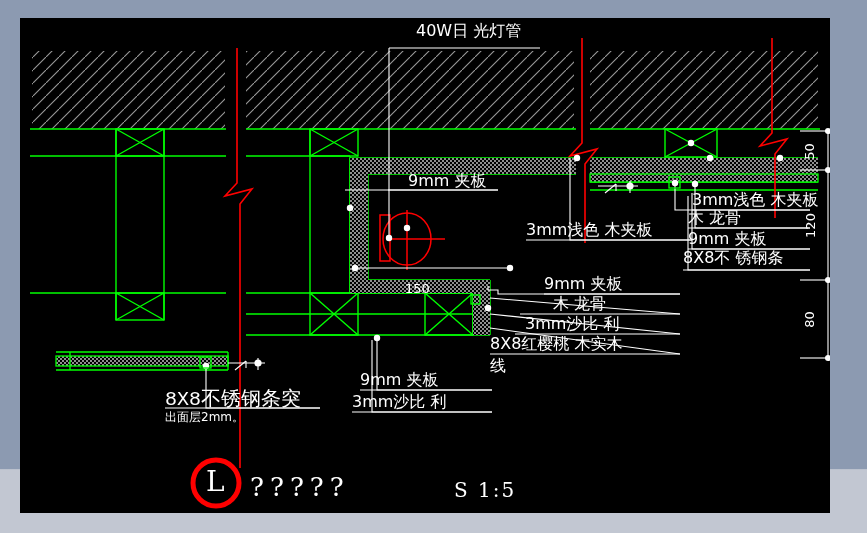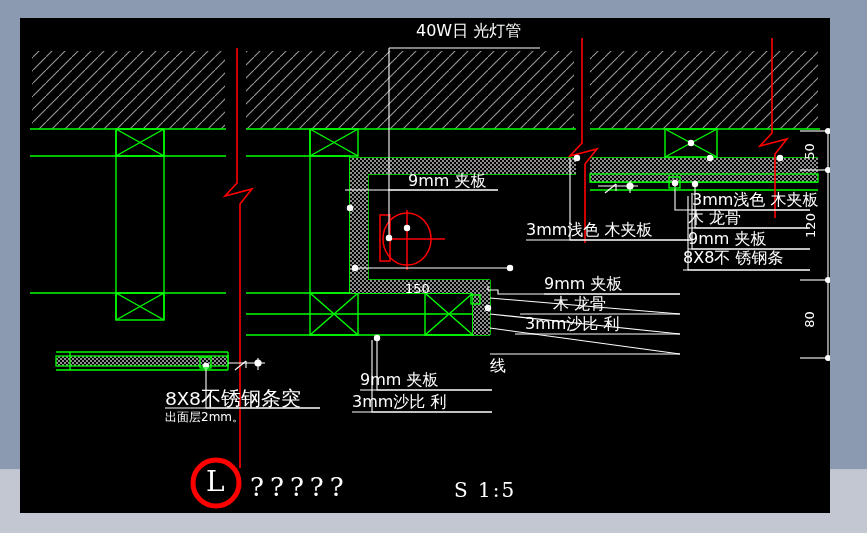--- a/index.html
+++ b/index.html
@@ -259,20 +259,21 @@
     <div class="lbl" style="left:506px;top:204px;font-size:16px;">3mm浅色 木夹板</div>
 
     <div class="lbl" style="left:672px;top:174px;font-size:16px;">3mm浅色 木夹板</div>
     <div class="lbl" style="left:668px;top:192px;font-size:16px;">木 龙骨</div>
     <div class="lbl" style="left:668px;top:213px;font-size:16px;">9mm 夹板</div>
     <div class="lbl" style="left:663px;top:232px;font-size:16px;">8X8不 锈钢条</div>
 
     <div class="lbl" style="left:524px;top:258px;font-size:16px;">9mm 夹板</div>
     <div class="lbl" style="left:533px;top:278px;font-size:16px;">木 龙骨</div>
     <div class="lbl" style="left:505px;top:298px;font-size:16px;">3mm沙比 利</div>
+    <div class="lbl" style="left:470px;top:318px;font-size:16px;">8X8红樱桃 木实木</div>
     <div class="lbl" style="left:470px;top:340px;font-size:16px;">线</div>
 
     <div class="lbl" style="left:340px;top:354px;font-size:16px;">9mm 夹板</div>
     <div class="lbl" style="left:332px;top:376px;font-size:16px;">3mm沙比 利</div>
 
     <div class="lbl" style="left:145px;top:372px;font-size:20px;font-family:Liberation Mono, monospace;">8X8不锈钢条突</div>
     <div class="lbl" style="left:145px;top:393px;font-size:12px;">出面层2mm。</div>
 
     <div class="dimtxt" style="left:385px;top:228px;font-size:13px;margin-top:35px;">150</div>
 

